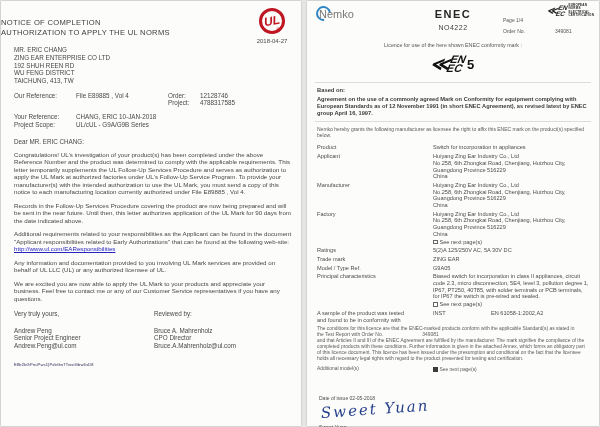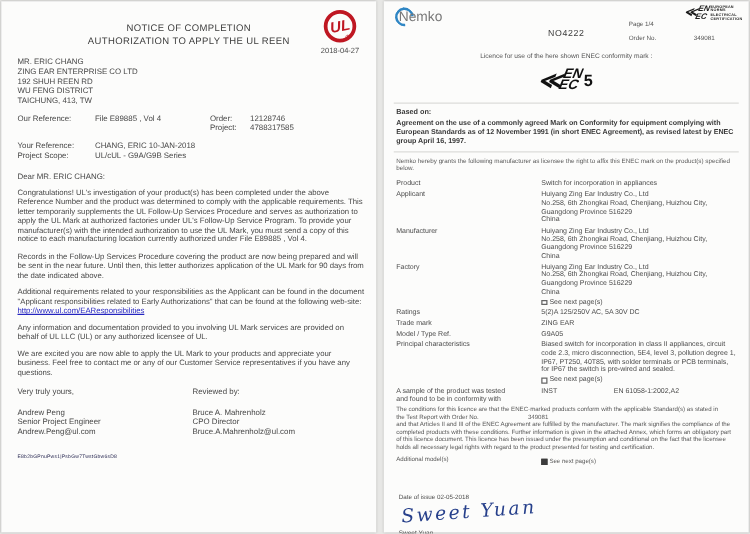--- a/index.html
+++ b/index.html
@@ -4,21 +4,21 @@
 <style>
   * { margin:0; padding:0; box-sizing:border-box; }
   html,body { width:600px; height:427px; }
   body { font-family:"Liberation Sans", sans-serif; background:#e7e7e5; }
   .canvas { position:relative; width:600px; height:427px; background:#e7e7e5; overflow:hidden; }
   .page { position:absolute; top:1px; bottom:1px; background:#fcfcfb; box-shadow:0 0 2px rgba(0,0,0,.25); color:#474747; }
   .page-left  { left:1px;  width:300px; }
   .page-right { left:307px; width:292px; }
 
   
-  .ul-title { text-align:center; padding-top:17px; font-size:7.6px; line-height:9.6px; color:#3d3d3d; letter-spacing:.3px; }
+  .ul-title { text-align:left; padding-top:17px; font-size:7.6px; line-height:9.6px; color:#3d3d3d; letter-spacing:.3px; }
   .ul-logo { position:absolute; top:7px; right:9px; width:40px; text-align:center; }
   .ul-ring { position:relative; width:26px; height:26px; border:3.5px solid #bf1722; border-radius:50%; margin:0 auto; }
   .ul-ring .ltrs { position:absolute; left:0; right:0; top:3px; font-size:12px; font-weight:bold; font-style:italic; color:#bf1722; transform:rotate(-10deg); }
   .ul-reg { position:absolute; right:2px; bottom:-2px; font-size:5px; color:#bf1722; }
   .ul-date { font-size:6px; color:#4a4a4a; margin-top:4px; }
   .addr { margin:9px 0 0 13px; font-size:6.3px; line-height:7.7px; }
   .refs { margin:7px 13px 0; font-size:6.3px; line-height:7.7px; }
   .refrow { display:flex; }
   .rc1 { width:62px; } .rc2 { width:92px; } .rc3 { width:32px; } .rc4 { flex:1; }
   .refgap { height:6px; }
@@ -83,21 +83,21 @@
     <div class="ul-logo">
       <div class="ul-ring">
         <span class="ltrs">UL</span>
         <span class="ul-reg">®</span>
       </div>
       <div class="ul-date">2018-04-27</div>
     </div>
 
     <div class="ul-title">
       <div>NOTICE OF COMPLETION</div>
-      <div>AUTHORIZATION TO APPLY THE UL REEN</div>
+      <div>AUTHORIZATION TO APPLY THE UL NORMS</div>
     </div>
 
     <div class="addr">
       <div>MR.  ERIC CHANG</div>
       <div>ZING EAR ENTERPRISE CO LTD</div>
       <div>192 SHUH REEN RD</div>
       <div>WU FENG DISTRICT</div>
       <div>TAICHUNG, 413, TW</div>
     </div>
 
@@ -158,20 +158,21 @@
     <div class="ul-footer-code">E8b2bGPnuPws1|PsbGw7TwstGbw6sD8</div>
   </div>
 
   <div class="page page-right">
 
     <div class="n-header">
       <div class="nemko-logo">
         <span class="nemko-ring"></span>
         <span class="nemko-text">Nemko</span>
       </div>
+      <div class="n-title">ENEC</div>
       <div class="n-licno">NO4222</div>
       <div class="n-page">Page 1/4</div>
       <div class="n-ordlbl">Order No.</div>
       <div class="n-ordval">349081</div>
       <div class="eu-logo">
         <span class="eu-mark">
           <span class="chev">≪</span>
           <span class="stack">
             <span>EN</span>
             <span>EC</span>

